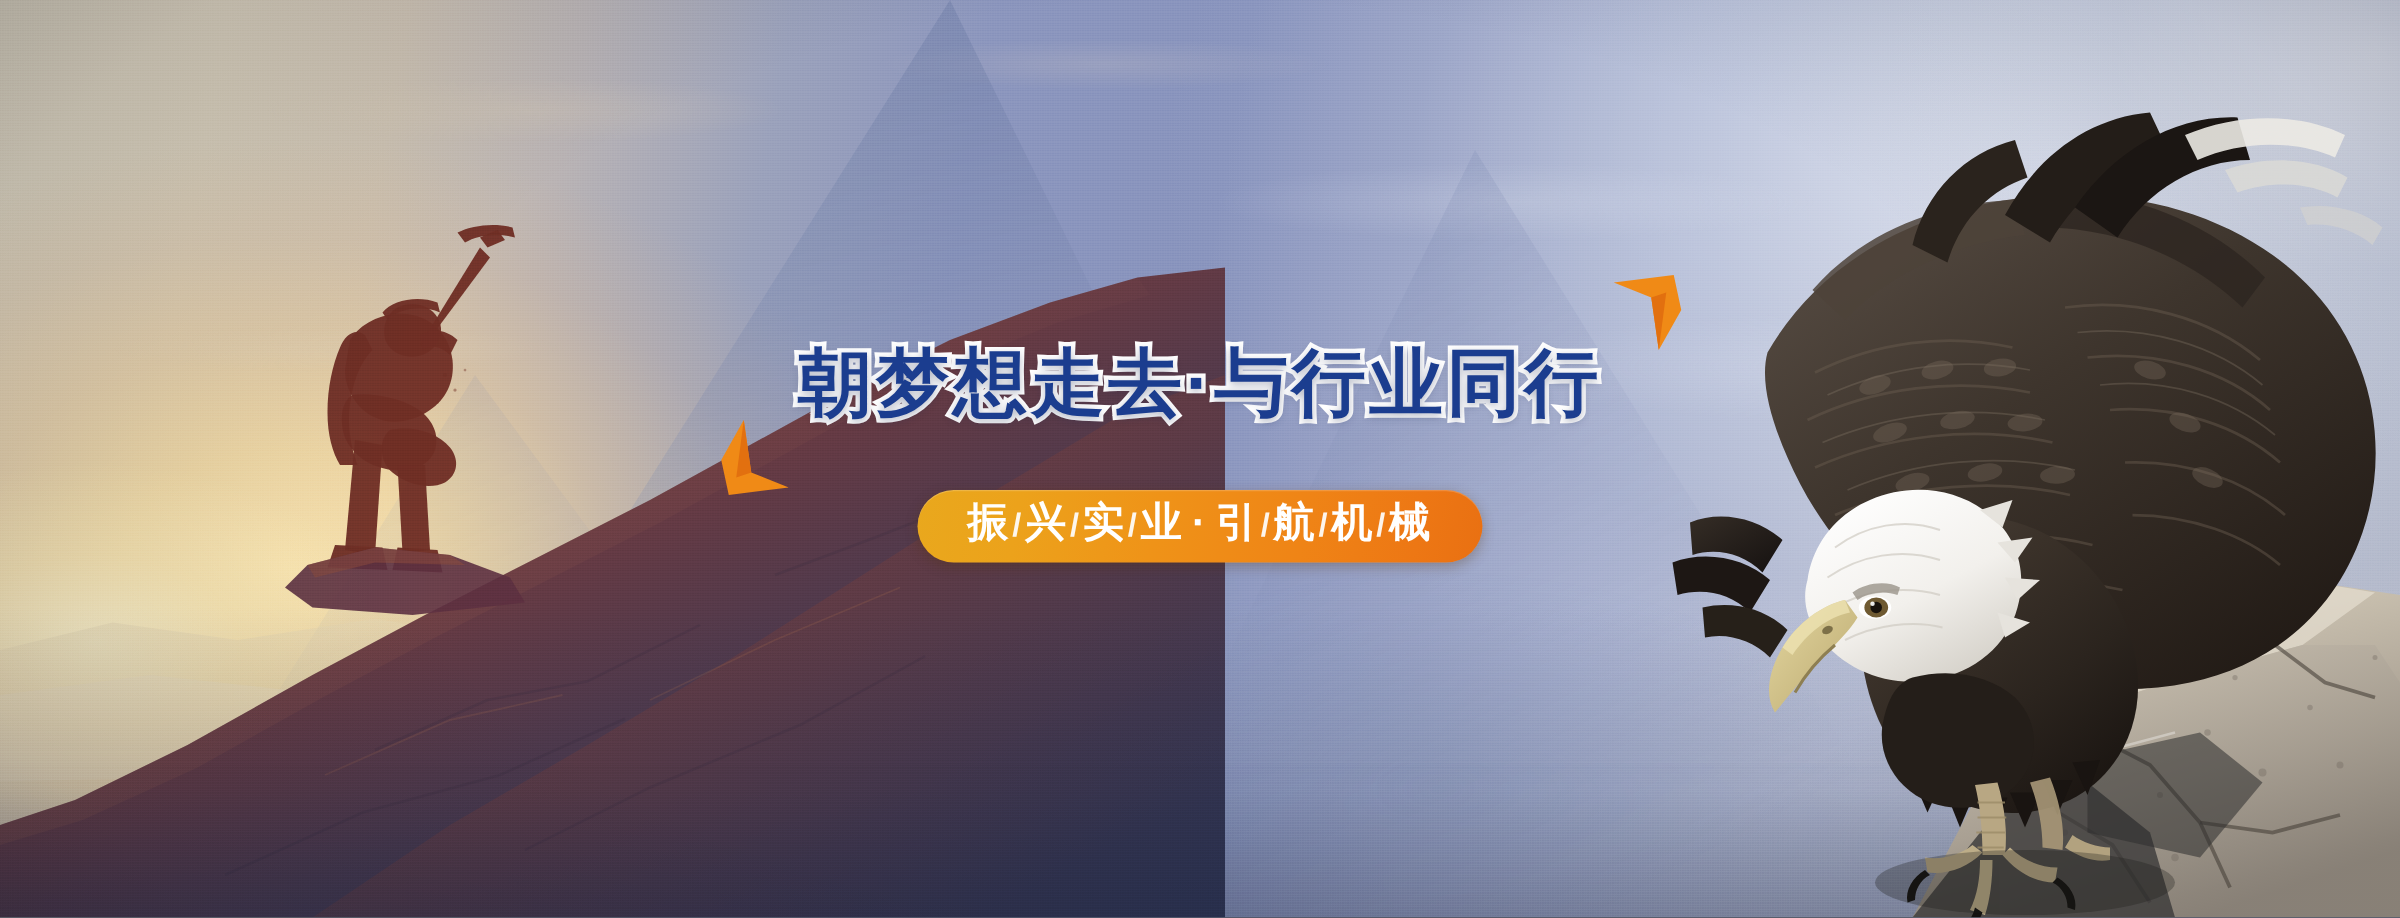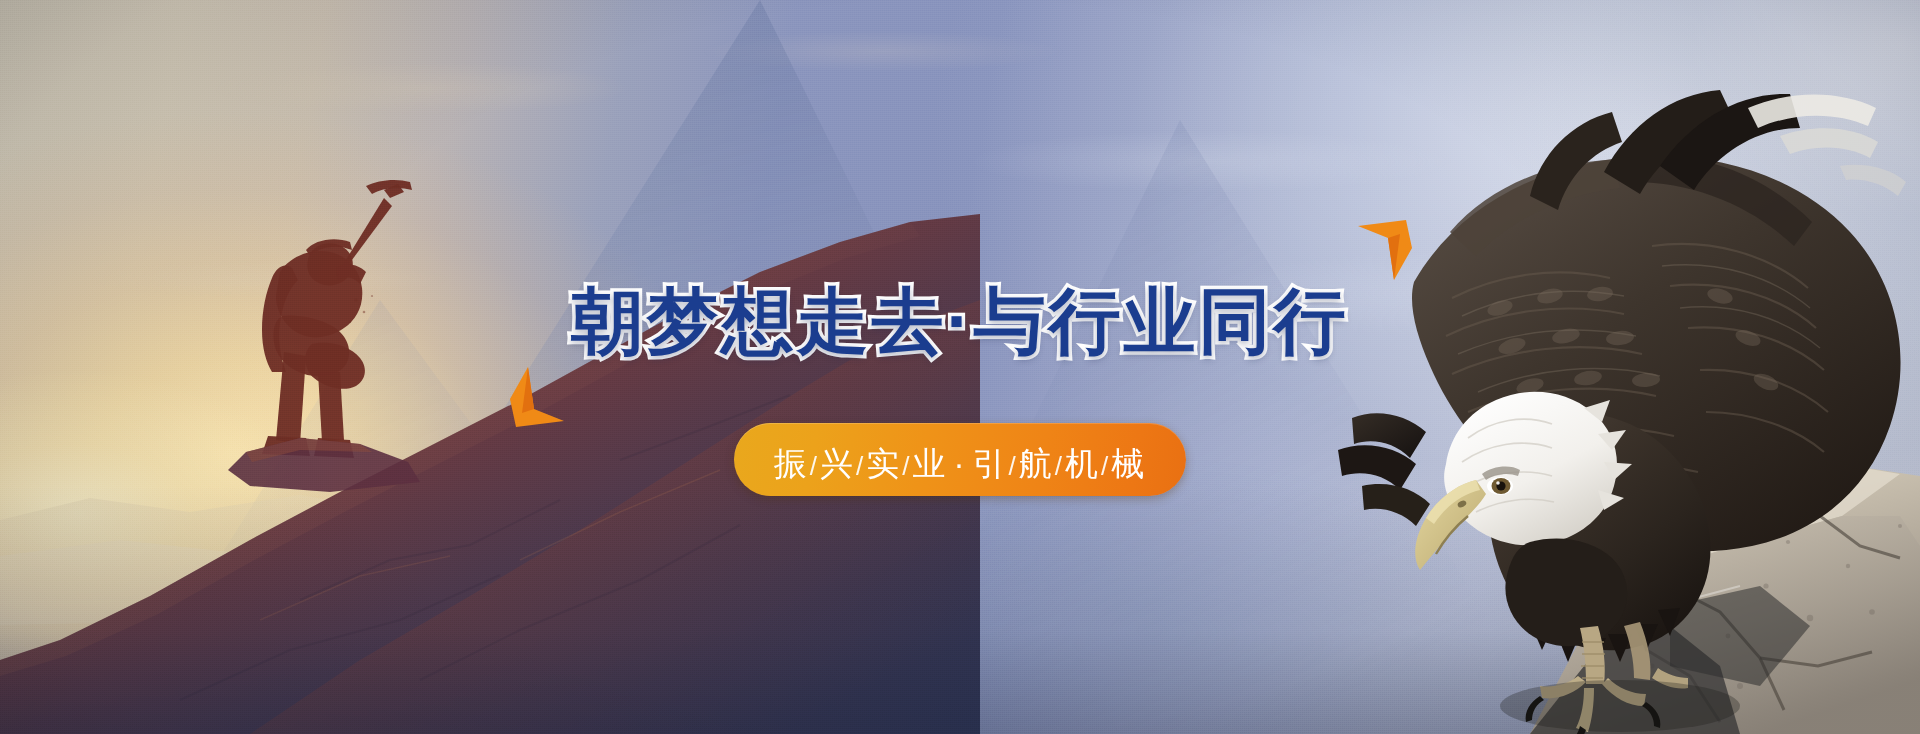--- a/index.html
+++ b/index.html
@@ -106,21 +106,21 @@
     text-align:center;
     z-index:40;
   }
   .headline-row{
     position:relative;
     display:inline-block;
     padding:0 46px;
   }
   .headline{
     display:block;
-    font-size:72px;
+    font-size:59px;
     line-height:1.04;
     font-weight:bold;
     letter-spacing:3px;
     color:#1b3d8f;
     -webkit-text-stroke:7px #ffffff;
     paint-order:stroke fill;
     text-shadow:0 3px 7px rgba(30,42,80,.34);
     white-space:nowrap;
   }
   
@@ -131,29 +131,29 @@
   .mark-left{left:-18px;bottom:-30px;}
   .mark-right{right:-20px;top:-26px;}
 
   .sub-row{
     margin-top:16px;
     display:flex;
     justify-content:center;
   }
   .sub-pill{
     display:inline-block;
-    padding:22px 40px 12px;
+    padding:7px 40px 12px;
     border-radius:999px;
     background:linear-gradient(100deg,#e9a81d 0%,#eca21b 18%,#ef9318 42%,#ef8416 68%,#ed7714 88%,#e97012 100%);
     box-shadow:0 3px 10px rgba(80,48,8,.30), inset 0 1px 0 rgba(255,255,255,.18);
     color:#ffffff;
     font-size:33px;
     line-height:1.18;
     letter-spacing:2px;
-    font-weight:normal;
+    font-weight:bold;
     white-space:nowrap;
   }
   .sub-pill .slash{
     font-size:26px;
     opacity:.92;
     padding:0 1px;
   }
   .sub-pill .dot{padding:0 6px;}
 
   

